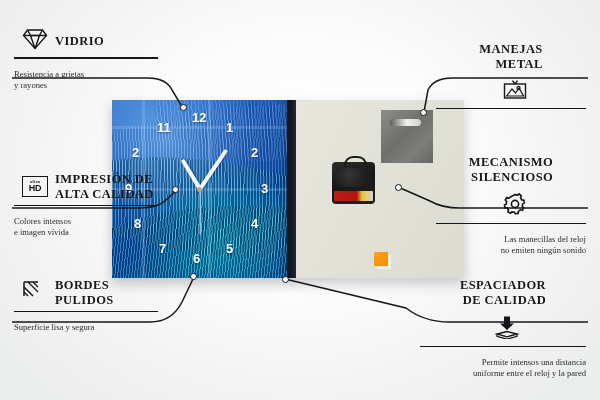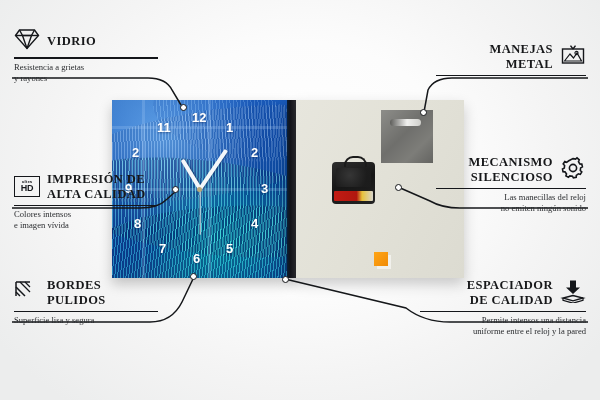--- a/index.html
+++ b/index.html
@@ -93,25 +93,25 @@
   .hand.minute{width:47px;height:4px;margin-top:-2px;transform:rotate(-56deg);}
   .hand.second{width:46px;height:1.4px;margin-top:-.7px;transform:rotate(90deg);background:#e8ecef;}
   .cap{position:absolute;left:50%;top:50%;width:5px;height:5px;margin:-2.5px 0 0 -2.5px;
     border-radius:50%;background:#b9a87a;}
 
   
   .callout{position:absolute;}
   .co-head{display:flex;align-items:center;gap:7px;}
   .co-title{font-weight:700;font-size:12.5px;letter-spacing:.45px;color:#17181a;line-height:1.18;}
   .co-rule{height:1.6px;background:#14161a;margin-top:3px;}
-  .co-desc{font-size:8.6px;color:#2a2c2f;line-height:1.32;margin-top:3px;}
-  .right .co-head{flex-direction:row;justify-content:flex-end;}
+  .co-desc{font-size:8.6px;color:#2a2c2f;line-height:1.32;margin-top:10px;}
+  .right .co-head{flex-direction:column;justify-content:flex-end;}
   .right .co-title{text-align:right;}
   .right .co-desc{text-align:right;}
-  .ico{flex:0 0 auto;color:#14161a;display:block;}
+  .ico{flex:0 0 auto;color:#14161a;display:block;margin-left:8px;}
 
   .hd-box{width:24px;height:19px;border:1.7px solid #14161a;display:flex;flex-direction:column;
     align-items:center;justify-content:center;line-height:1;}
   .hd-box .u{font-family:"Liberation Sans",sans-serif;font-size:4.4px;font-weight:700;letter-spacing:.2px;}
   .hd-box .h{font-family:"Liberation Sans",sans-serif;font-size:9px;font-weight:700;letter-spacing:-.3px;}
 
   svg.line{position:absolute;left:0;top:0;width:600px;height:400px;pointer-events:none;}
   .dot{position:absolute;width:7px;height:7px;border-radius:50%;background:#fff;
     border:1.7px solid #15171a;box-sizing:border-box;}
 </style>

